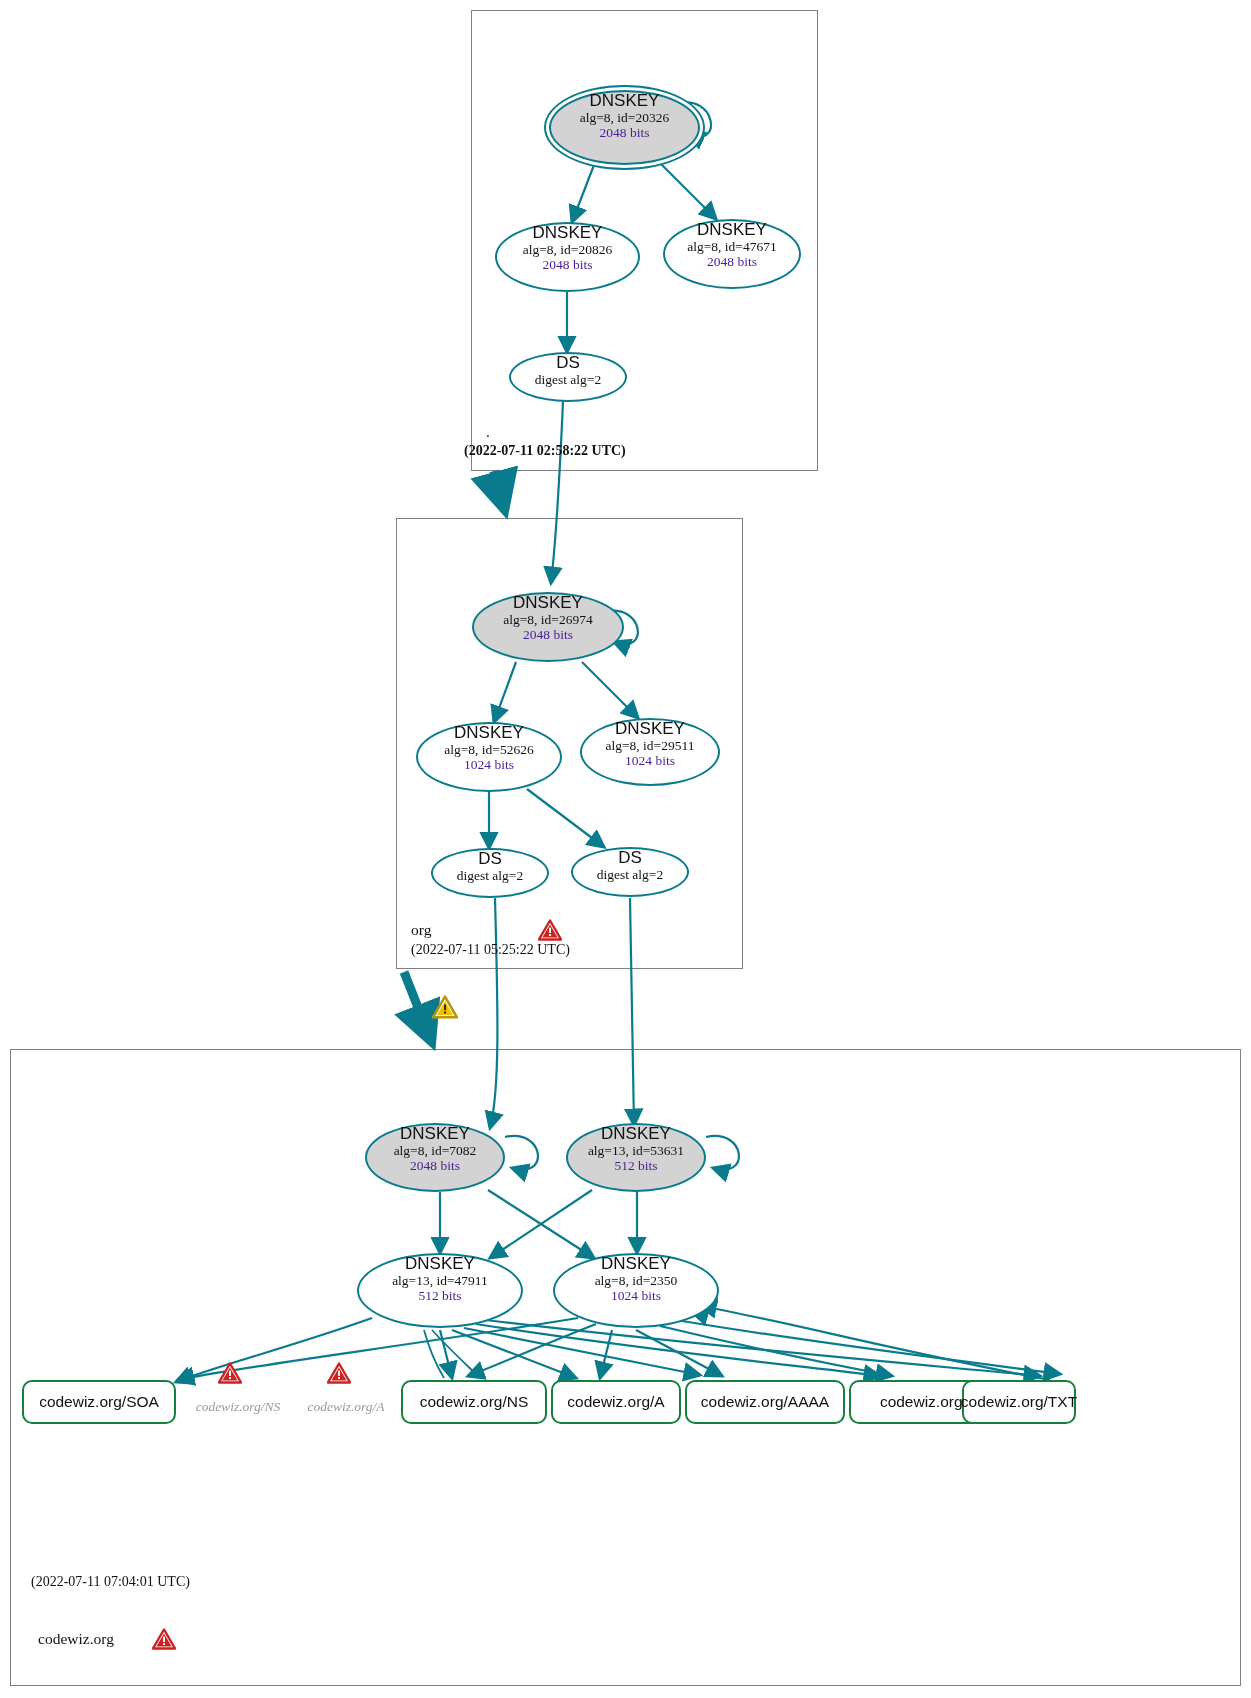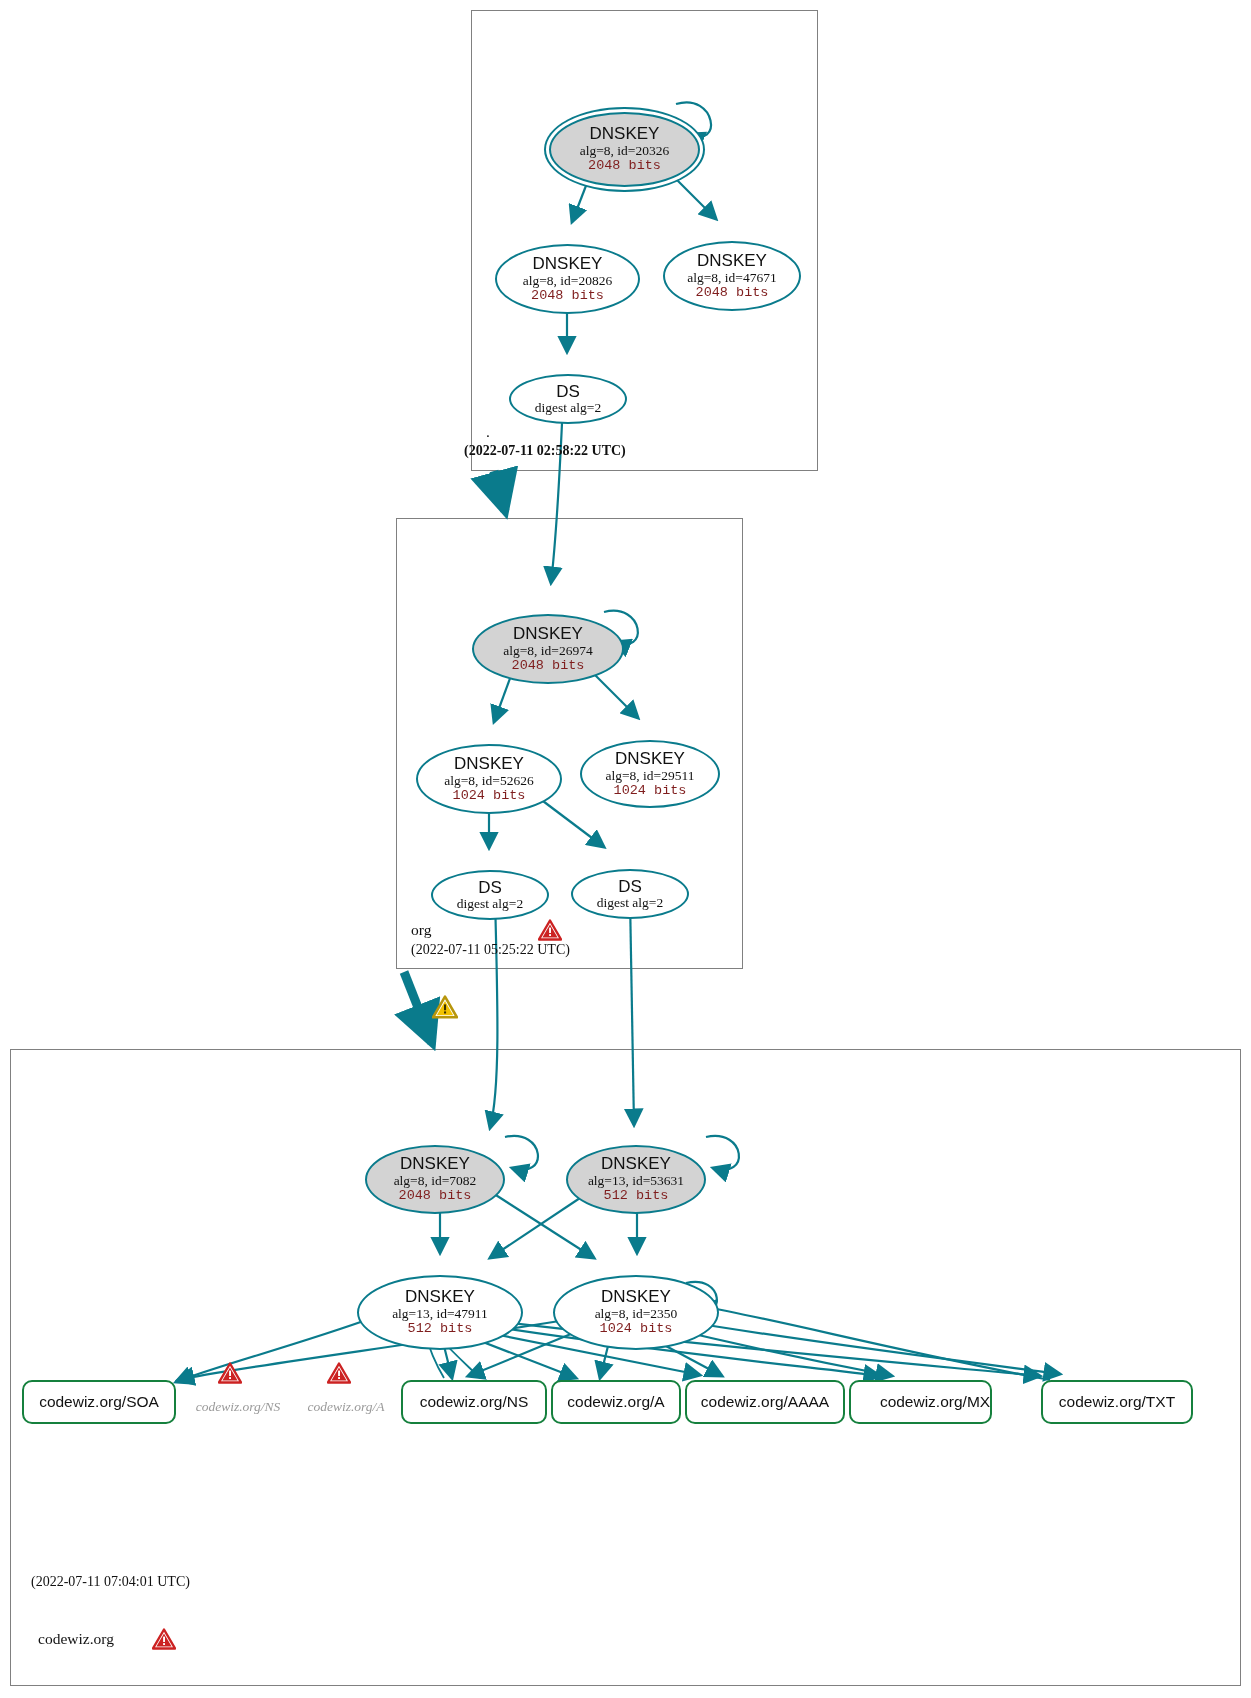--- a/index.html
+++ b/index.html
@@ -1,25 +1,25 @@
 <!DOCTYPE html>
 <html><head>
 <meta charset="utf-8">
 <style>
   html,body{margin:0;padding:0;background:#ffffff;}
   body{width:1251px;height:1698px;position:relative;font-family:"Liberation Serif",serif;}
   #canvas{position:absolute;left:0;top:0;width:1251px;height:1698px;}
   .zone-box{position:absolute;border:1px solid #808080;box-sizing:border-box;background:transparent;}
-  .node{position:absolute;display:flex;flex-direction:column;align-items:center;justify-content:center;
-        text-align:center;box-sizing:border-box;border:2px solid #0a7b8c;border-radius:50%;background:#ffffff;margin-top:22px;}
+  .node{position:absolute;display:flex;flex-direction:column;align-items:center;justify-content:flex-start;
+        text-align:center;box-sizing:border-box;border:2px solid #0a7b8c;border-radius:50%;background:#ffffff;}
   .node.secure-key{background:#d3d3d3;}
   .node.trust-anchor{box-shadow:0 0 0 3px #ffffff,0 0 0 5px #0a7b8c;}
   .node .t1{font-family:"Liberation Sans",sans-serif;font-size:17px;color:#111;line-height:1.05;}
   .node .t2{font-size:13.5px;color:#111;line-height:1.12;font-family:Liberation Serif, serif;}
-  .node .t3{font-size:13.5px;color:#7f1d1d;line-height:1.12;font-family:Liberation Mono, monospace;}
+  .node .t3{font-size:13.5px;color:#4c1d95;line-height:1.12;}
   .rrset{position:absolute;display:flex;align-items:center;justify-content:center;text-align:center;
          border:2px solid #15803d;border-radius:10px;background:#ffffff;box-sizing:border-box;
          font-family:"Liberation Sans",sans-serif;font-size:15.5px;color:#111;}
   .ghost{position:absolute;display:flex;align-items:center;justify-content:center;
          font-style:italic;font-size:13.5px;color:#9a9a9a;font-family:"Liberation Serif",serif;}
   .zone-label{position:absolute;font-size:15.5px;color:#111;font-family:"Liberation Serif",serif;white-space:nowrap;}
   .zone-ts{position:absolute;font-size:14px;color:#111;font-family:"Liberation Serif",serif;white-space:nowrap;}
   .warn{position:absolute;width:24px;height:22px;}
   svg.edges{position:absolute;left:0;top:0;width:1251px;height:1698px;overflow:visible;pointer-events:none;}
 </style>
@@ -233,21 +233,21 @@
   </svg>
 
   <div class="rrset" style="left:401px;top:1380px;width:146px;height:44px;">codewiz.org/NS</div>
 
   <div class="rrset" style="left:551px;top:1380px;width:130px;height:44px;">codewiz.org/A</div>
 
   <div class="rrset" style="left:685px;top:1380px;width:160px;height:44px;text-align:center;">codewiz.org/AAAA</div>
 
   <div class="rrset" style="left:849px;top:1380px;width:143px;height:44px;padding-left:29px;">codewiz.org/MX</div>
 
-  <div class="rrset" style="left:1041px;top:1380px;width:152px;height:44px;">codewiz.org/TXT</div>
+  <div class="rrset" style="left:962px;top:1380px;width:114px;height:44px;">codewiz.org/TXT</div>
 
   <div class="zone-label" style="left:31px;top:1630px;margin-left:7px;">codewiz.org</div>
   <div class="zone-ts" style="left:31px;top:1574px;">(2022-07-11 07:04:01 UTC)</div>
 
   <svg class="warn" style="left:152px;top:1628px;" viewBox="0 0 24 22">
     <path d="M12 1.5 L23 20.5 L1 20.5 Z" fill="#ffffff" stroke="#cc2222" stroke-width="2.4" stroke-linejoin="round"></path>
     <path d="M12 5.5 L19.6 18.6 L4.4 18.6 Z" fill="#cc2222"></path>
     <rect x="11.1" y="8.6" width="1.9" height="5.4" fill="#ffffff"></rect>
     <rect x="11.1" y="15.1" width="1.9" height="1.9" fill="#ffffff"></rect>
   </svg>

